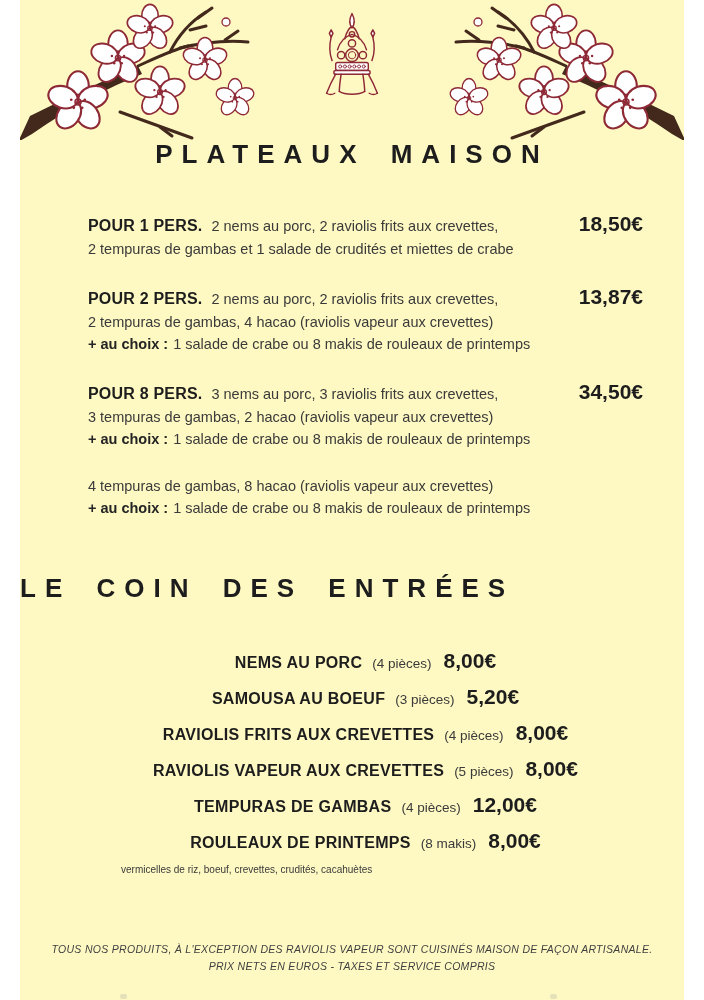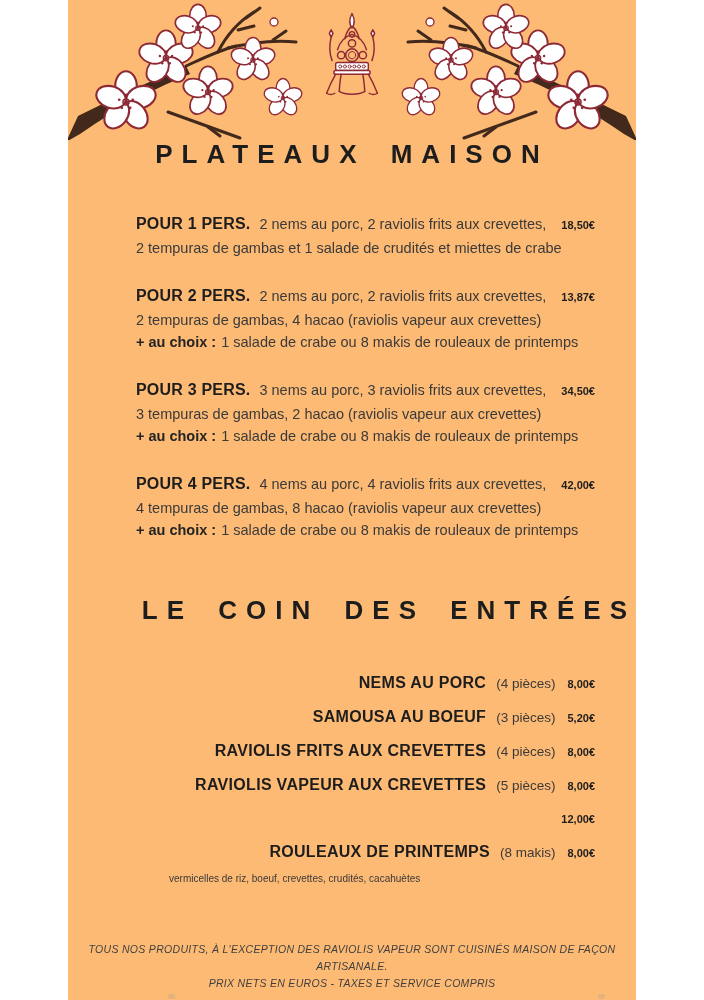--- a/index.html
+++ b/index.html
@@ -1,57 +1,57 @@
 <!DOCTYPE html>
 <html><head>
 <meta charset="utf-8">
 <style>
   html,body{margin:0;padding:0;background:#ffffff;}
   .page{
     position:relative;
-    width:568px;height:1000px;
-    background:#fdba74;
+    width:664px;height:1000px;
+    background:#fef9c3;
     font-family:"Liberation Sans",sans-serif;
     overflow:hidden;
     margin:0 auto;
   }
   
   .blossom-left{position:absolute;top:0;left:0;}
   .blossom-right{position:absolute;top:0;right:0;transform:scaleX(-1);}
   .crown{position:absolute;top:11px;left:50%;transform:translateX(-50%);}
   
   .title{
     position:relative;
     margin:0;padding-top:139px;
     text-align:center;
     font-size:26px;font-weight:bold;
     letter-spacing:9px;word-spacing:9px;
     color:#1d1d1d;
   }
   .section-title{
     margin:54px 0 0 0;
-    text-align:right;
+    text-align:left;
     font-size:26px;font-weight:bold;
     letter-spacing:9px;word-spacing:9px;
     color:#1d1d1d;
   }
   
   .plateaux{margin-top:42px;padding:0 41px 0 68px;}
   .plateau{margin-bottom:25px;}
   .prow{display:flex;justify-content:space-between;align-items:baseline;line-height:23px;}
   .pleft{min-width:0;text-align:center;}
   .pname{font-weight:bold;font-size:16px;color:#1d1d1d;letter-spacing:.2px;margin-right:9px;}
   .pdesc{font-size:14.5px;color:#3a3a3a;}
-  .price{font-weight:bold;font-size:11px;color:#1d1d1d;white-space:nowrap;margin-left:12px;}
+  .price{font-weight:bold;font-size:21px;color:#1d1d1d;white-space:nowrap;margin-left:12px;}
   .pline{font-size:14.5px;color:#3a3a3a;line-height:22px;}
   .pchoice{font-size:14.5px;color:#3a3a3a;line-height:22px;}
   .pchoice b{color:#242424;margin-right:5px;}
   
   .entrees{margin-top:47px;padding:0 41px 0 68px;}
-  .erow{display:flex;justify-content:flex-end;align-items:baseline;margin-bottom:13px;line-height:20px;}
+  .erow{display:flex;justify-content:center;align-items:baseline;margin-bottom:13px;line-height:20px;}
   .eleft{min-width:0;}
   .ename{font-weight:bold;font-size:16px;letter-spacing:.3px;color:#1d1d1d;margin-right:10px;}
   .eqty{font-size:13.5px;color:#3a3a3a;}
   .esub{font-size:10px;color:#3a3a3a;margin-top:-7px;line-height:19px;margin-left:33px;}
   
   .footer{
     position:absolute;left:0;right:0;top:941px;
     text-align:center;font-style:italic;
     font-size:10.5px;color:#3f3f3f;
     line-height:17px;letter-spacing:.3px;
@@ -185,35 +185,29 @@
         </div>
         <div class="price">13,87€</div>
       </div>
       <div class="pline">2 tempuras de gambas, 4 hacao (raviolis vapeur aux crevettes)</div>
       <div class="pchoice"><b>+ au choix :</b><span>1 salade de crabe ou 8 makis de rouleaux de printemps</span></div>
     </div>
 
     <div class="plateau">
       <div class="prow">
         <div class="pleft">
-          <span class="pname">POUR 3 PERS.</span><span class="pdesc">3 nems au porc, 3 raviolis frits aux crevettes,</span>
+          <span class="pname">POUR 8 PERS.</span><span class="pdesc">3 nems au porc, 3 raviolis frits aux crevettes,</span>
         </div>
         <div class="price">34,50€</div>
       </div>
       <div class="pline">3 tempuras de gambas, 2 hacao (raviolis vapeur aux crevettes)</div>
       <div class="pchoice"><b>+ au choix :</b><span>1 salade de crabe ou 8 makis de rouleaux de printemps</span></div>
     </div>
 
     <div class="plateau">
-      <div class="prow">
-        <div class="pleft">
-          <span class="pname">POUR 4 PERS.</span><span class="pdesc">4 nems au porc, 4 raviolis frits aux crevettes,</span>
-        </div>
-        <div class="price">42,00€</div>
-      </div>
       <div class="pline">4 tempuras de gambas, 8 hacao (raviolis vapeur aux crevettes)</div>
       <div class="pchoice"><b>+ au choix :</b><span>1 salade de crabe ou 8 makis de rouleaux de printemps</span></div>
     </div>
 
   </div>
 
   <h2 class="section-title">LE COIN DES ENTRÉES</h2>
 
   <div class="entrees">
 
@@ -239,20 +233,23 @@
     </div>
 
     <div class="erow">
       <div class="eleft">
         <span class="ename">RAVIOLIS VAPEUR AUX CREVETTES</span><span class="eqty">(5 pièces)</span>
       </div>
       <div class="price">8,00€</div>
     </div>
 
     <div class="erow">
+      <div class="eleft">
+        <span class="ename">TEMPURAS DE GAMBAS</span><span class="eqty">(4 pièces)</span>
+      </div>
       <div class="price">12,00€</div>
     </div>
 
     <div class="erow">
       <div class="eleft">
         <span class="ename">ROULEAUX DE PRINTEMPS</span><span class="eqty">(8 makis)</span>
       </div>
       <div class="price">8,00€</div>
     </div>
     <div class="esub">vermicelles de riz, boeuf, crevettes, crudités, cacahuètes</div>

